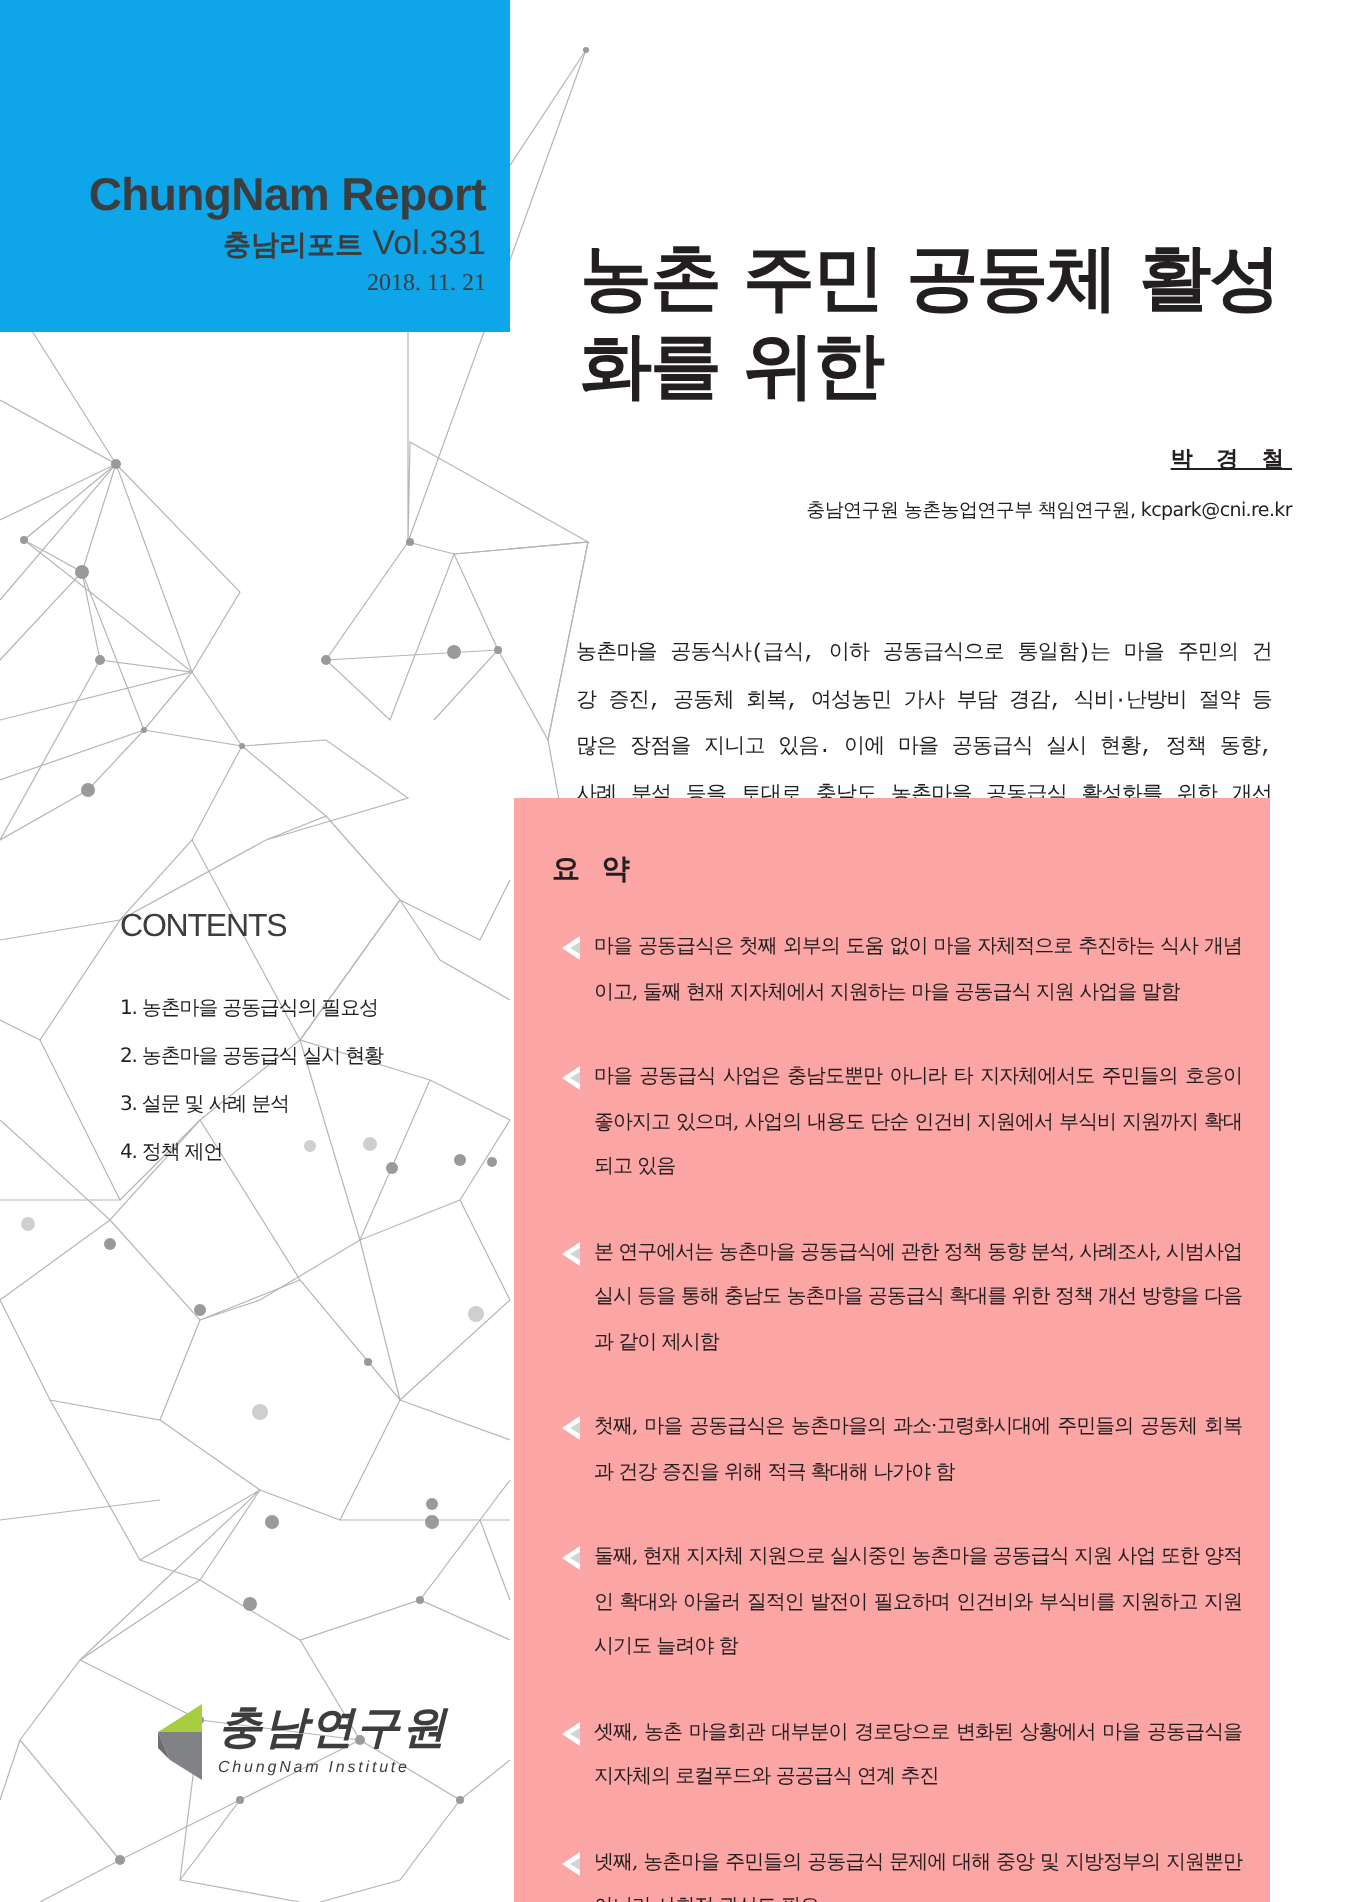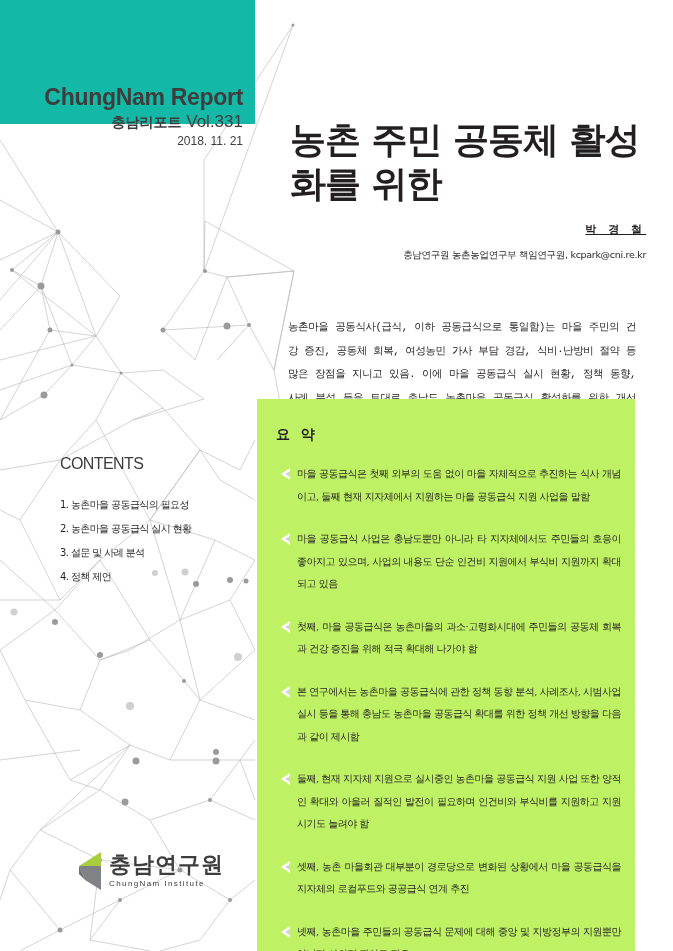--- a/index.html
+++ b/index.html
@@ -4,37 +4,37 @@
 <style>
   html, body { margin:0; padding:0; }
   body {
     width:673px; height:951px; position:relative; overflow:hidden;
     background:#ffffff;
     font-family:"DejaVu Sans", "Liberation Sans", sans-serif;
     color:#231f20;
   }
   .network { position:absolute; left:0; top:0; width:673px; height:951px; z-index:0; }
   .green-block {
-    position:absolute; left:0; top:0; width:255px; height:124px;
-    background:#14b8a6; z-index:1;
+    position:absolute; left:0; top:0; width:255px; height:166px;
+    background:#0ea5e9; z-index:1;
   }
   .report-title {
     position:absolute; right:12px; top:84px;
     font-family:"Liberation Sans", sans-serif; font-weight:bold;
     font-size:23px; color:#3d3d3d; letter-spacing:-0.3px; white-space:nowrap;
   }
   .report-sub {
     position:absolute; right:12px; top:112px;
     font-size:15px; color:#3d3d3d; white-space:nowrap;
   }
   .report-sub .kr { font-weight:bold; font-size:14px; }
   .report-sub .vol { font-family:"Liberation Sans", sans-serif; font-size:17px;margin-top:28px; }
   .report-date {
     position:absolute; right:12px; top:134px;
-    font-family:Liberation Sans, sans-serif; font-size:12px; color:#3d3d3d;
+    font-family:Liberation Serif, serif; font-size:12px; color:#3d3d3d;
   }
   .main-title {
     position:absolute; left:290px; top:118px; z-index:2;
     font-weight:bold; font-size:36px; line-height:44px; color:#231f20;
     letter-spacing:-1px;
   }
   .author {
     position:absolute; right:27px; top:222px; z-index:2;
     font-weight:bold; font-size:11px; letter-spacing:4px; color:#231f20;text-decoration:underline;
   }
@@ -53,21 +53,21 @@
   .contents-title {
     font-family:"Liberation Sans", sans-serif; font-size:16px; color:#3d3d3d;
     letter-spacing:-0.6px; margin-bottom:20px;
   }
   .contents-item {
     font-size:10px; color:#231f20; height:24px; line-height:24px;
     letter-spacing:-0.6px;
   }
   .summary-box {
     position:absolute; left:257px; top:399px; width:378px; height:552px;
-    background:#bef264; z-index:2;
+    background:#fca5a5; z-index:2;
   }
   .summary-title {
     position:absolute; left:19px; top:27px;
     font-weight:bold; font-size:14px; color:#231f20; letter-spacing:3px;
   }
   .summary-list { position:absolute; left:24px; top:64px; width:340px; }
   .summary-item { position:relative; padding-left:16px; }
   .summary-item .bullet {
     position:absolute; left:0; top:5px; width:0; height:0;
     border-top:6px solid transparent; border-bottom:6px solid transparent;
@@ -77,21 +77,21 @@
     content:""; position:absolute; left:4px; top:-3px;
     border-top:3px solid transparent; border-bottom:3px solid transparent;
     border-right:5px solid #d1d3d4;
   }
   .summary-item .text {
     font-family:"DejaVu Serif", serif; font-size:10px; line-height:22.5px;
     color:#231f20; text-align:justify; letter-spacing:-0.5px;
   }
   .logo {
     position:absolute; left:75px; top:852px; z-index:2;
-    display:flex; align-items:flex-start;
+    display:flex; align-items:flex-start;font-style:italic;
   }
   .logo-mark { width:28px; height:38px; position:relative; margin-right:6px; }
   .logo-name {
     font-weight:bold; font-size:22px; color:#3d3d3d; letter-spacing:1px; line-height:26px;
   }
   .logo-en {
     font-family:"Liberation Sans", sans-serif; font-size:8px; color:#3d3d3d;
     letter-spacing:1.4px; margin-top:1px;
   }
 </style>
@@ -215,25 +215,25 @@
     <div class="summary-item" style="margin-bottom:20px;">
       <span class="bullet"></span>
       <div class="text">마을 공동급식은 첫째 외부의 도움 없이 마을 자체적으로 추진하는 식사 개념이고, 둘째 현재 지자체에서 지원하는 마을 공동급식 지원 사업을 말함</div>
     </div>
     <div class="summary-item" style="margin-bottom:20px;">
       <span class="bullet"></span>
       <div class="text">마을 공동급식 사업은 충남도뿐만 아니라 타 지자체에서도 주민들의 호응이 좋아지고 있으며, 사업의 내용도 단순 인건비 지원에서 부식비 지원까지 확대되고 있음</div>
     </div>
     <div class="summary-item" style="margin-bottom:20px;">
       <span class="bullet"></span>
+      <div class="text">본 연구에서는 농촌마을 공동급식에 관한 정책 동향 분석, 사례조사, 시범사업 실시 등을 통해 충남도 농촌마을 공동급식 확대를 위한 정책 개선 방향을 다음과 같이 제시함</div>
+    </div>
+    <div class="summary-item" style="margin-bottom:20px;">
+      <span class="bullet"></span>
       <div class="text">첫째, 마을 공동급식은 농촌마을의 과소·고령화시대에 주민들의 공동체 회복과 건강 증진을 위해 적극 확대해 나가야 함</div>
-    </div>
-    <div class="summary-item" style="margin-bottom:20px;">
-      <span class="bullet"></span>
-      <div class="text">본 연구에서는 농촌마을 공동급식에 관한 정책 동향 분석, 사례조사, 시범사업 실시 등을 통해 충남도 농촌마을 공동급식 확대를 위한 정책 개선 방향을 다음과 같이 제시함</div>
     </div>
     <div class="summary-item" style="margin-bottom:20px;">
       <span class="bullet"></span>
       <div class="text">둘째, 현재 지자체 지원으로 실시중인 농촌마을 공동급식 지원 사업 또한 양적인 확대와 아울러 질적인 발전이 필요하며 인건비와 부식비를 지원하고 지원 시기도 늘려야 함</div>
     </div>
     <div class="summary-item" style="margin-bottom:20px;">
       <span class="bullet"></span>
       <div class="text">셋째, 농촌 마을회관 대부분이 경로당으로 변화된 상황에서 마을 공동급식을 지자체의 로컬푸드와 공공급식 연계 추진</div>
     </div>
     <div class="summary-item">

